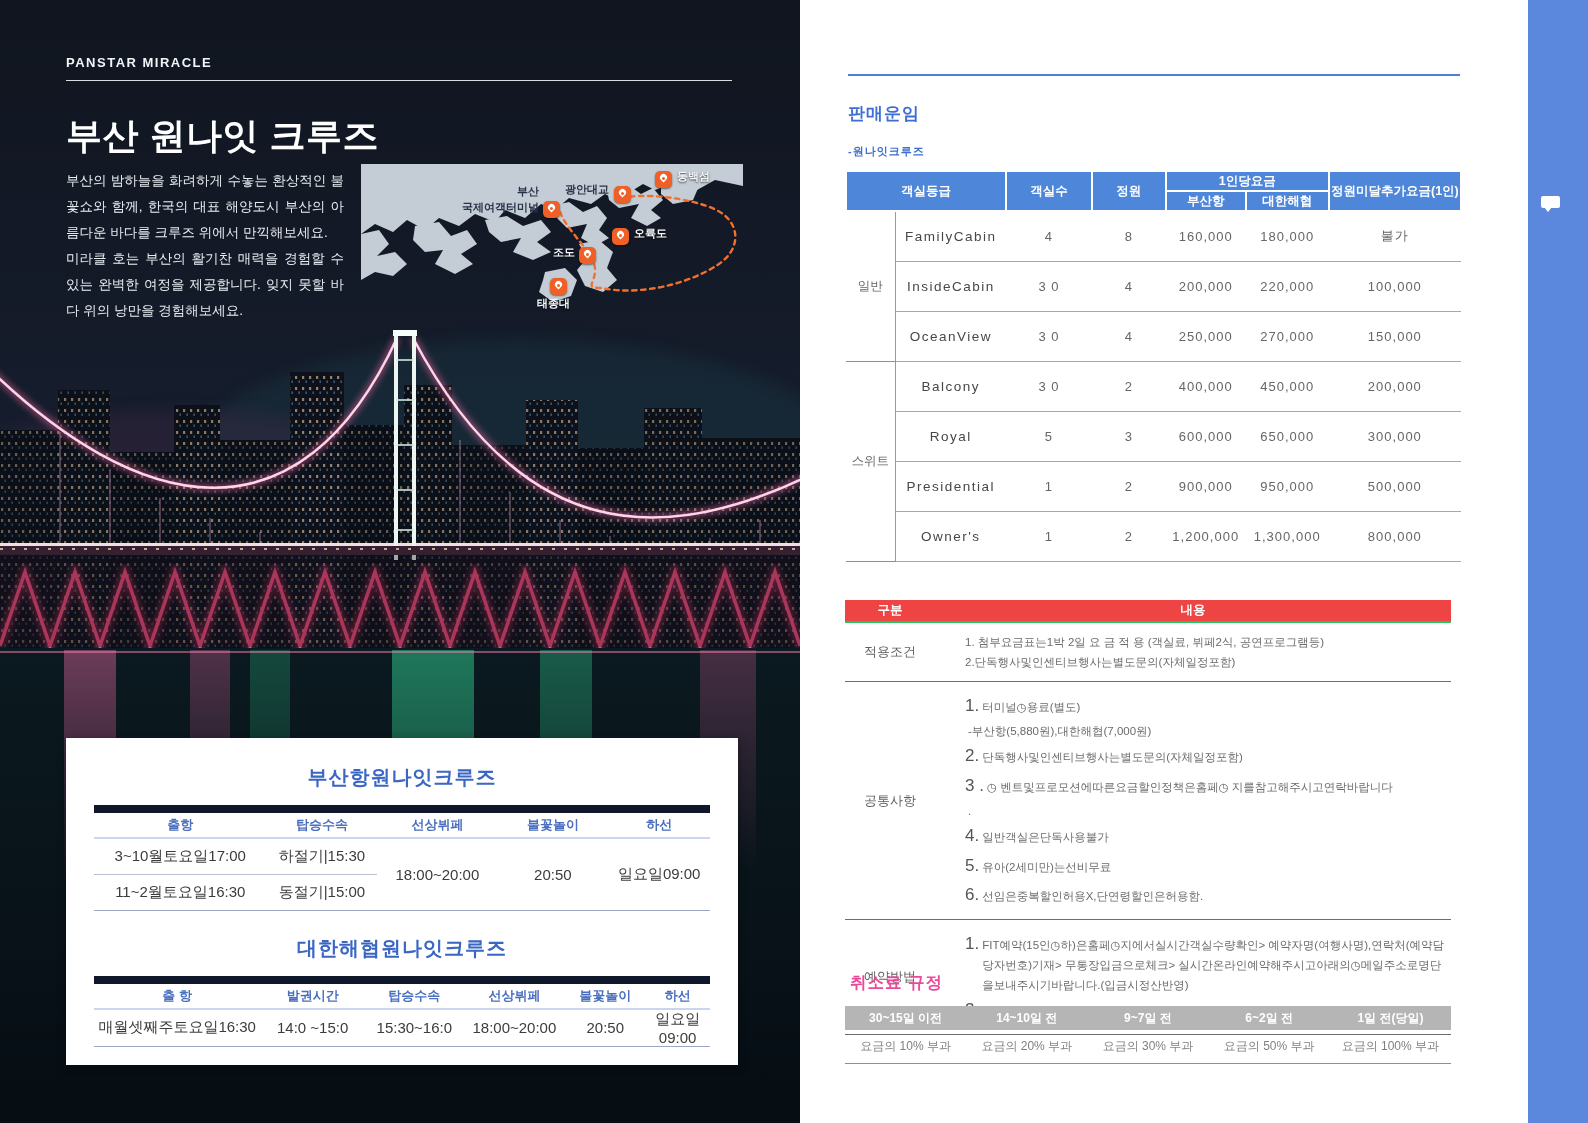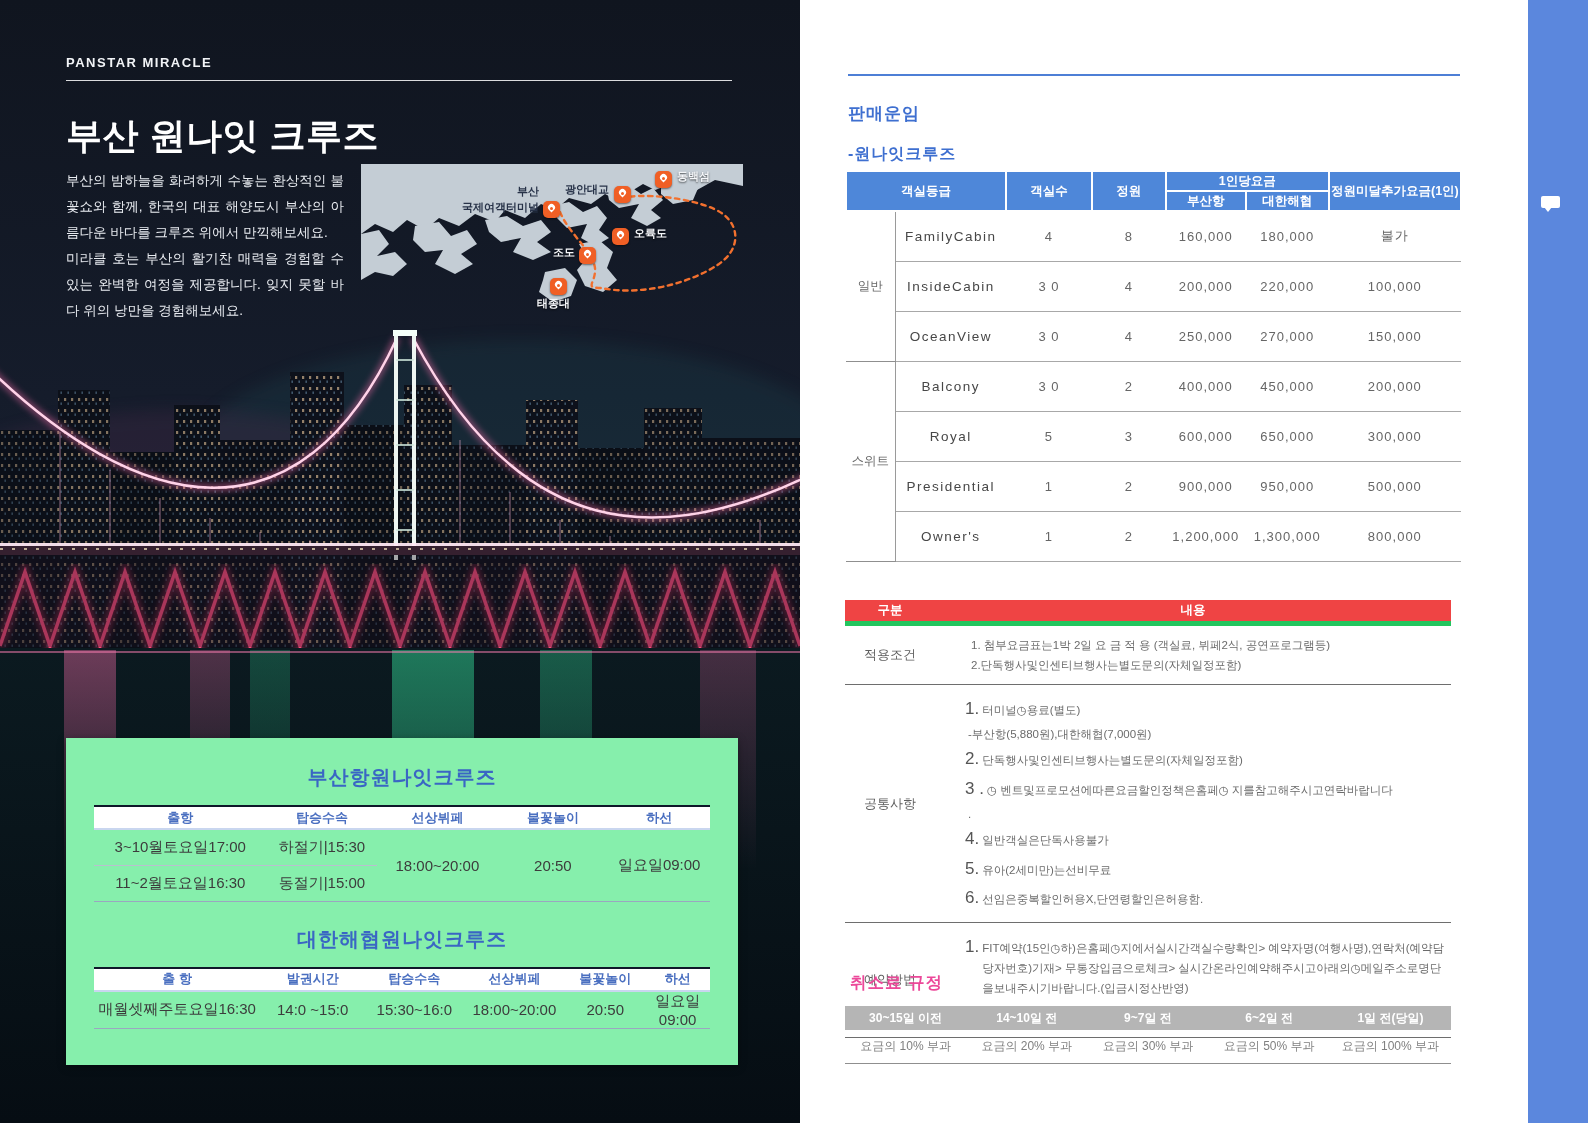--- a/index.html
+++ b/index.html
@@ -25,60 +25,60 @@
   .pin::before { content:""; position:absolute; left:5px; top:3px; width:7px; height:7px;
     background:#fff; border-radius:50% 50% 50% 0; transform:rotate(-45deg); }
   .pin::after { content:""; position:absolute; left:7px; top:6px; width:3px; height:3px;
     background:#f05f25; border-radius:50%; }
   .map-label { position:absolute; font-size:11px; font-weight:700; white-space:pre-line; line-height:1.45; }
   .map-label.light { color:#f5f7fa; text-shadow:0 1px 2px rgba(0,0,0,.7); }
   .map-label.dark { color:#273248; }
   .map-label.r { text-align:right; }
 
   
-  .card { position:absolute; left:66px; top:738px; width:672px; height:327px; background:#86efac;
+  .card { position:absolute; left:66px; top:738px; width:672px; height:327px; background:#ffffff;
     z-index:3; box-shadow:0 2px 8px rgba(0,0,0,.35); padding:0 28px; }
   .card-title { text-align:center; color:#3a66c4; font-weight:700; font-size:20px; letter-spacing:1px; }
   .t1 { margin-top:26px; }
   .t2 { margin-top:24px; }
   table.sched { width:100%; border-collapse:collapse; margin-top:14px; }
-  table.sched th { color:#4a6fc0; font-size:13px; font-weight:700; height:23px;
-    border-top:2px solid #0f172a; border-bottom:2px solid #c9d6ef; background:#fff; }
+  table.sched th { color:#4a6fc0; font-size:13px; font-weight:700; height:29px;
+    border-top:8px solid #0f172a; border-bottom:2px solid #c9d6ef; background:#fff; }
   table.sched td { color:#3c3c3c; font-size:15px; text-align:center; }
   table.sched.one td { height:38px; }
   .sched-r1 td { height:36px; }
   .sched-r2 td { height:36px; border-top:1px solid #b9bfce; }
   table.sched .merged { border-top:none; }
   .sched-bottom { border-bottom:1px solid #9aa7c0; }
 
   
   .right-page { position:relative; width:728px; height:1123px; background:#ffffff; }
   .top-line { position:absolute; left:48px; top:74px; width:612px; height:2px; background:#4d7fd6; }
   .fare-heading { position:absolute; left:48px; top:102px; color:#3e6fd0; font-size:17px; font-weight:700; letter-spacing:1px; }
-  .fare-sub { position:absolute; left:48px; top:144px; color:#3e6fd0; font-size:16px; font-weight:600; letter-spacing:1px; }
+  .fare-sub { position:absolute; left:48px; top:144px; color:#3e6fd0; font-size:11px; font-weight:600; letter-spacing:1px; }
 
   table.fare { position:absolute; left:45px; top:170px; width:617px; border-collapse:collapse; table-layout:fixed; }
   table.fare th { background:#4e87d9; color:#fff; font-size:12.5px; font-weight:700;
     border:2px solid #fff; height:20px; }
   table.fare td { text-align:center; font-size:13px; color:#666; height:50px;
     border-bottom:1px solid #a8a8a8; letter-spacing:1px; }
   table.fare td.cabin { color:#474747; font-size:13.5px; letter-spacing:1.5px; }
   table.fare td.group { color:#666; font-size:12.5px; letter-spacing:0;
     border-right:1px solid #9a9a9a; border-bottom:1px solid #8f8f8f; }
   table.fare tr.gsep td { border-top:1px solid #8f8f8f; }
 
   .info-table { position:absolute; left:45px; top:600px; width:606px; }
   .info-head { display:flex; background:#ef4444; color:#fff; font-size:12.5px; font-weight:700;
     height:21px; align-items:center; }
   .info-head .h-label { width:90px; text-align:center; }
   .info-head .h-content { flex:1; text-align:center; }
   .info-row { display:flex; align-items:center; }
   .info-row .r-label { width:90px; text-align:center; color:#5f5f5f; font-size:13px; }
   .info-row .r-content { flex:1; padding:9px 4px 9px 30px; color:#6b6b6b; font-size:11.5px; line-height:1.75; }
-  .info-row.b-light { border-top:5px solid #22c55e;gap:6px; }
+  .info-row.b-light { border-top:2px solid #22c55e; }
   .info-row.b-dark { border-top:1px solid #6e6e6e; }
   .info-bottom { border-top:1px solid #6e6e6e; }
   .nline { display:flex; align-items:baseline; }
   .nline .num { font-size:17px; color:#555; margin-right:3px; font-weight:400; }
   .nline .txt { color:#6b6b6b; }
 
   .cancel-heading { position:absolute; left:50px; top:972px; color:#ec4899; font-size:16.5px; font-weight:700; letter-spacing:1px; }
   table.cancel { position:absolute; left:45px; top:1006px; width:606px; border-collapse:collapse; table-layout:fixed; }
   table.cancel th { background:#b5b5b5; color:#fff; font-size:12px; font-weight:700; height:24px; }
   table.cancel td { color:#808080; font-size:12px; text-align:center; height:33px; border-bottom:1px solid #8f8f8f; }

